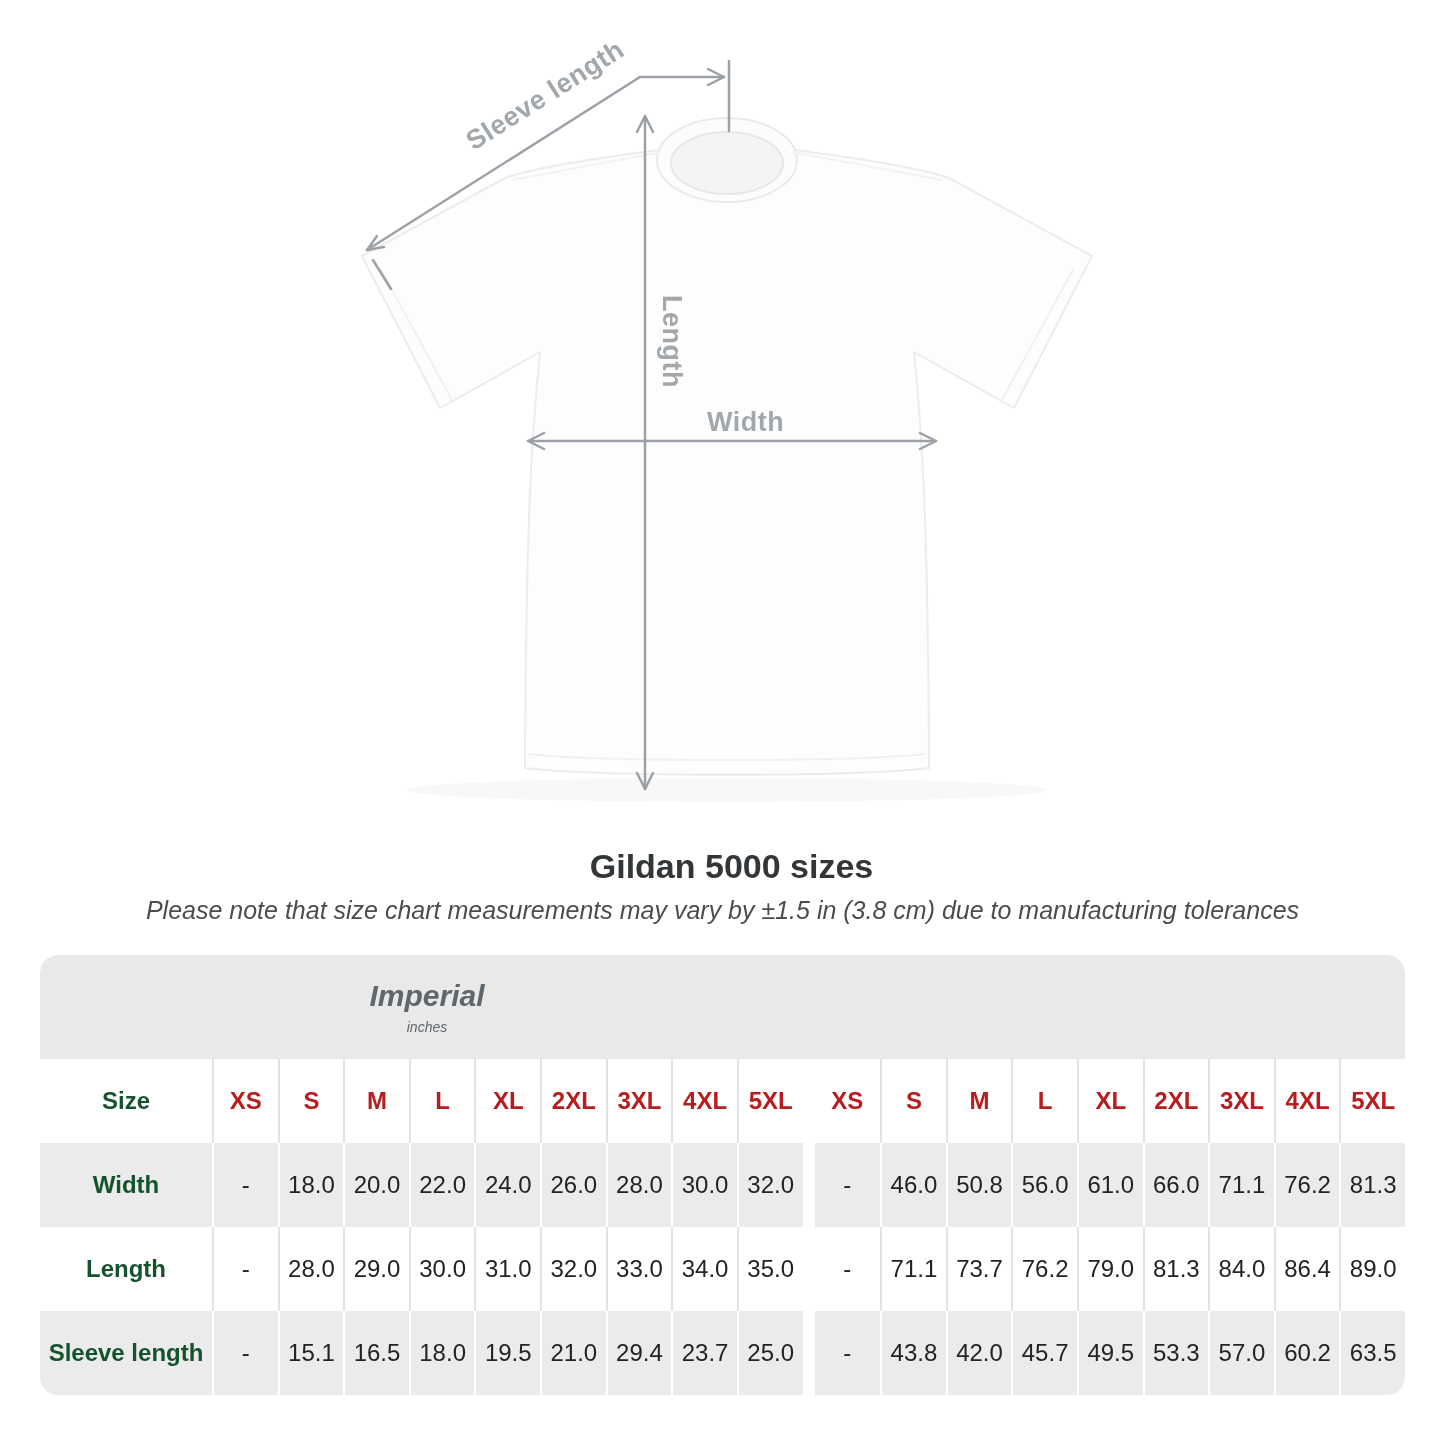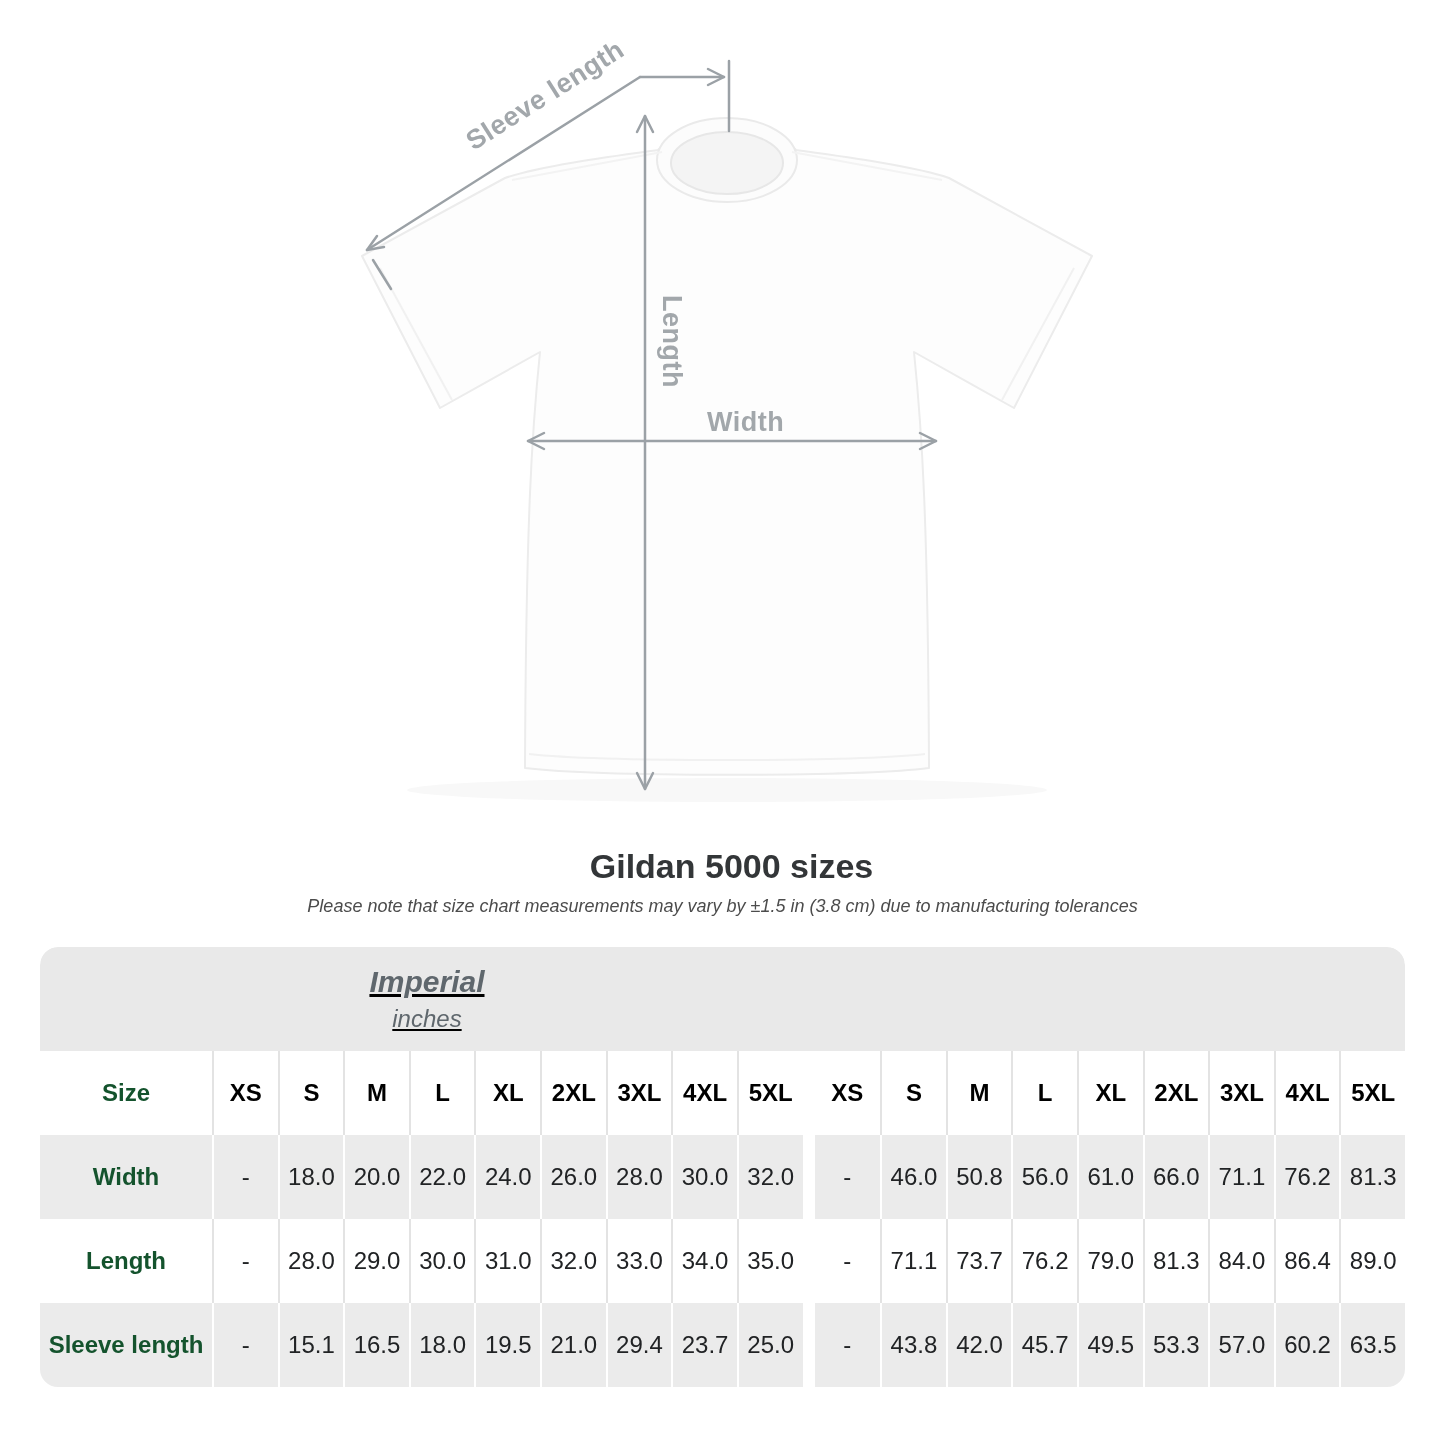--- a/index.html
+++ b/index.html
@@ -16,41 +16,41 @@
     letter-spacing:.5px;white-space:nowrap;
   }
   .lab-sleeve{left:455px;top:80px;transform:rotate(-32.4deg);transform-origin:center;}
   .lab-length{left:625px;top:326px;transform:rotate(90deg);transform-origin:center;}
   .lab-width{left:707px;top:407px;}
   
   .chart-title{
     margin:12px 0 0 18px;text-align:center;font-size:34px;font-weight:700;color:#333638;
   }
   .chart-subtitle{
-    margin:10px 0 0 0;text-align:center;font-style:italic;font-size:18px;color:#4c4c4c;
+    margin:10px 0 0 0;text-align:center;font-style:italic;font-size:25px;color:#4c4c4c;
   }
   
   .size-table{
     width:1365px;margin:30px auto 0 auto;
     display:grid;
     grid-template-columns:172px repeat(9,1fr) 12px repeat(9,1fr);
     grid-template-rows:104px repeat(4,84px);
     border-radius:18px;overflow:hidden;
   }
   .band{
     grid-column:1 / -1;background:#e9e9e9;border-radius:18px 18px 0 0;
     display:flex;align-items:center;
   }
-  .band-half{display:flex;flex-direction:column;align-items:center;justify-content:center;gap:6px;text-decoration:underline;}
+  .band-half{display:flex;flex-direction:column;align-items:center;justify-content:center;gap:6px;}
   .band-left{width:56.7%;}
   .band-right{flex:1;}
   .band-title{font-size:30px;font-weight:700;font-style:italic;color:#5f676d;}
-  .band-sub{font-size:24px;font-style:italic;color:#5f676d;}
+  .band-sub{font-size:14px;font-style:italic;color:#5f676d;}
   .c{display:flex;align-items:center;justify-content:center;font-size:24px;background:#ffffff;}
-  .h{font-weight:700;color:#000000;}
+  .h{font-weight:700;color:#b91c1c;}
   .l{font-weight:700;color:#14532d;}
   .v{color:#212325;}
   .g{background:#ffffff;}
   .bg{background:#ebebeb;}
   .s{border-left:2px solid #e3e3e3;}
   .w{border-left:2px solid #ffffff;}
 </style>
 </head>
 <body>
 

